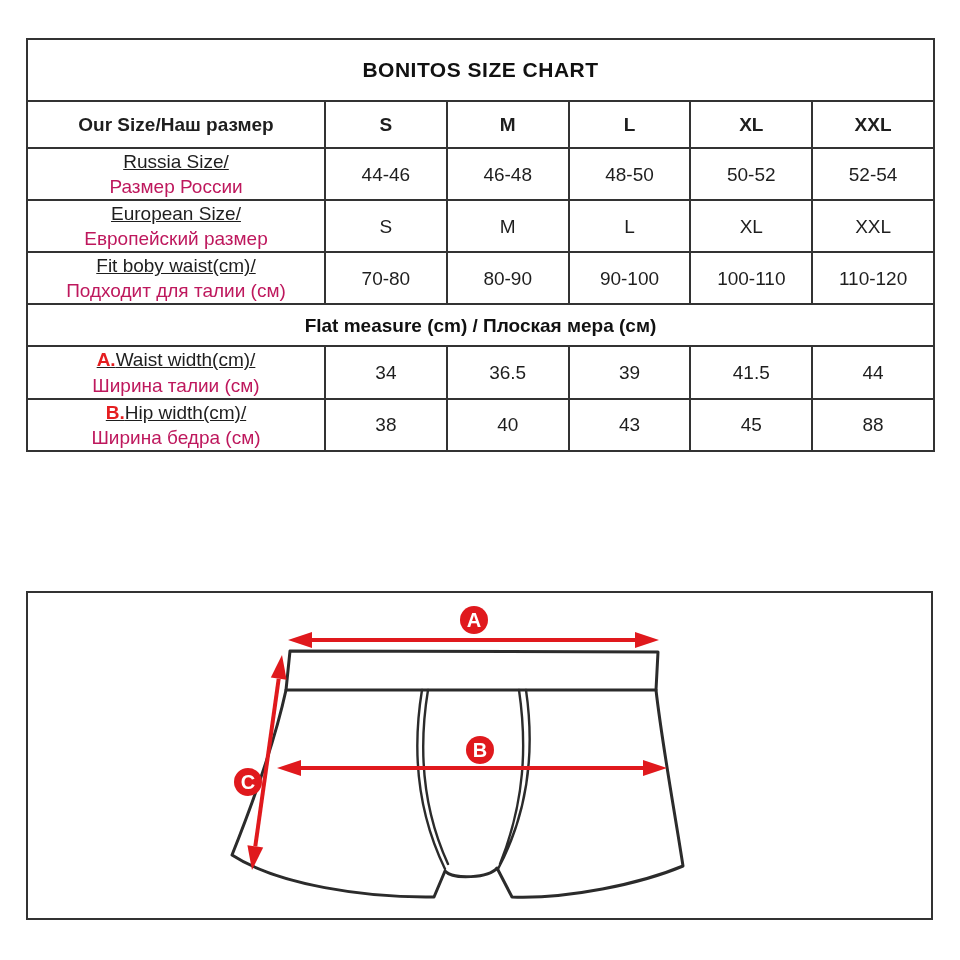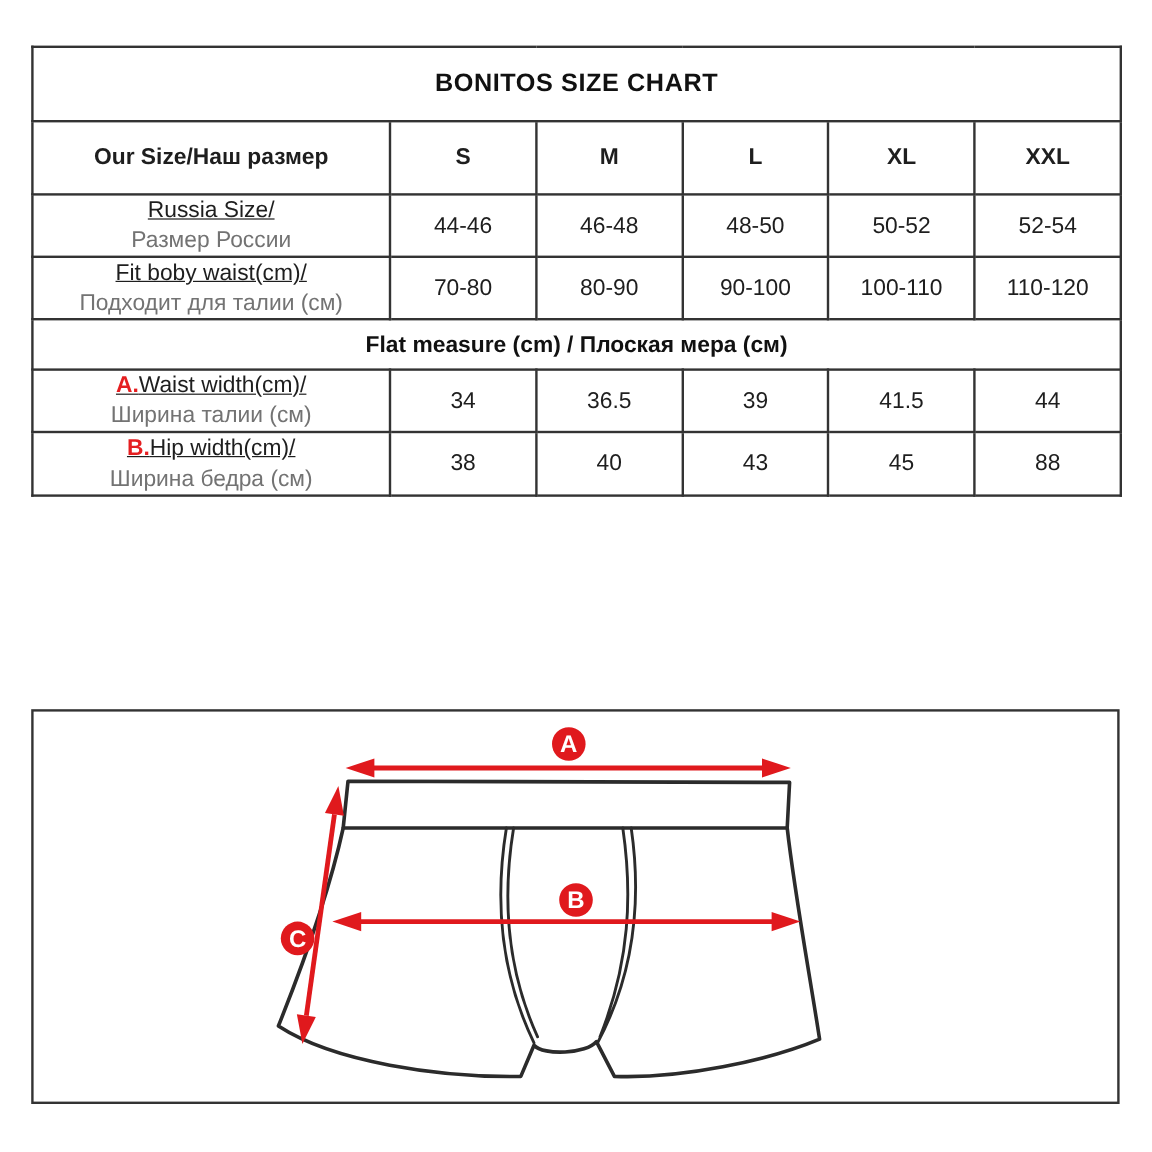--- a/index.html
+++ b/index.html
@@ -3,25 +3,25 @@
 <meta charset="utf-8">
 <style>
   html,body{margin:0;padding:0;background:#ffffff;}
   .wrap{position:relative;width:960px;height:960px;background:#ffffff;
         font-family:"Liberation Sans", sans-serif;overflow:hidden;}
   table.size-chart{position:absolute;left:26px;top:38px;width:907px;
         border-collapse:collapse;table-layout:fixed;}
   table.size-chart td{border:2px solid #333333;text-align:center;vertical-align:middle;
         padding:0;font-size:19px;color:#1e1e1e;line-height:1.32;overflow:hidden;}
   col.c0{width:298px;} col.cd{width:121.8px;}
-  tr.r-title{height:62px;} tr.r-head{height:61px;}
+  tr.r-title{height:62px;} tr.r-head{height:47px;}
   tr.r-std{height:52px;} tr.r-flat{height:42px;margin-top:20px;}
   .title-text{font-size:21px;font-weight:bold;color:#111111;letter-spacing:.5px;}
   .red{color:#e51e20;} .bold{font-weight:bold;}
-  .en{color:#1e1e1e;text-decoration:underline;} .ru{color:#737373;}
+  .en{color:#1e1e1e;text-decoration:underline;} .ru{color:#be185d;}
   .section{font-size:19px;font-weight:bold;color:#111111;}
   .diagram-box{position:absolute;left:26px;top:591px;width:907px;height:329px;
         border:2px solid #333333;box-sizing:border-box;background:#ffffff;}
   .diagram-box svg{display:block;width:100%;height:100%;}
 </style>
 </head>
 <body>
 
 <div class="wrap">
 
@@ -52,20 +52,31 @@
         <div class="en">Russia Size/</div>
         <div class="ru">Размер России</div>
       </td>
       <td>44-46</td>
       <td>46-48</td>
       <td>48-50</td>
       <td>50-52</td>
       <td>52-54</td>
     </tr>
 
+    <tr class="r-std">
+      <td>
+        <div class="en">European Size/</div>
+        <div class="ru">Европейский размер</div>
+      </td>
+      <td>S</td>
+      <td>M</td>
+      <td>L</td>
+      <td>XL</td>
+      <td>XXL</td>
+    </tr>
 
     <tr class="r-std">
       <td>
         <div class="en">Fit boby waist(cm)/</div>
         <div class="ru">Подходит для талии (см)</div>
       </td>
       <td>70-80</td>
       <td>80-90</td>
       <td>90-100</td>
       <td>100-110</td>

